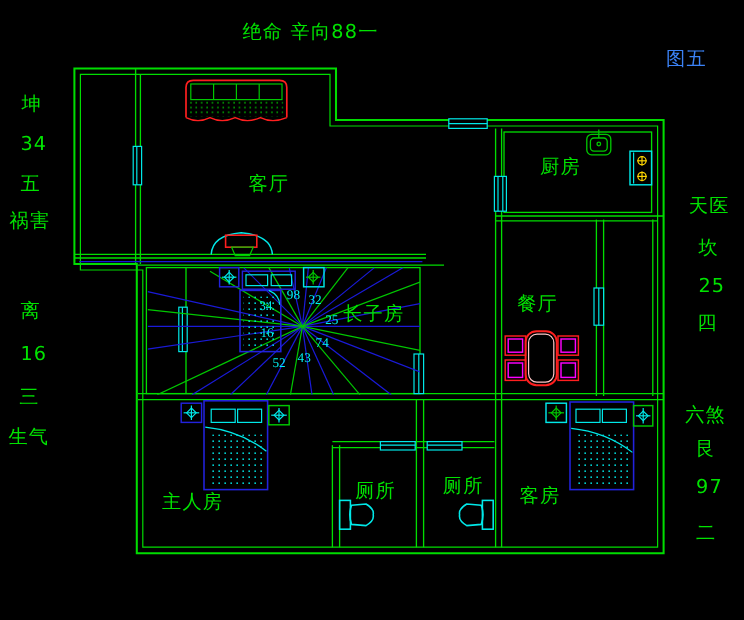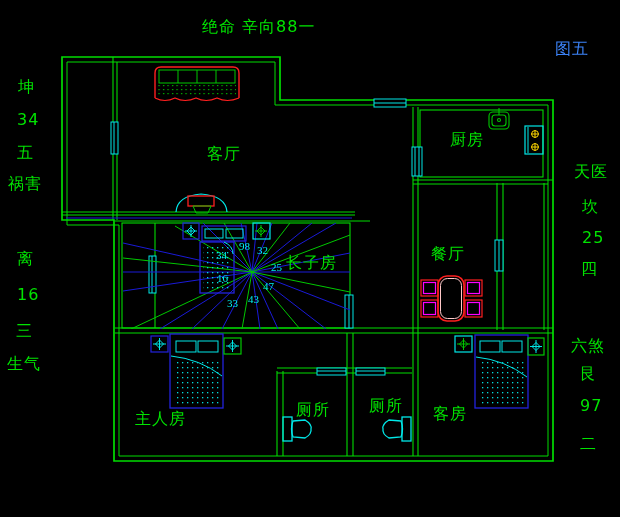--- a/index.html
+++ b/index.html
@@ -305,19 +305,19 @@
 <div class="t s13" style="left:431px;top:246px">餐厅</div>
 <div class="t s13" style="left:286px;top:255px">长子房</div>
 <div class="t s13" style="left:135px;top:411px">主人房</div>
 <div class="t s13" style="left:296px;top:402px">厕所</div>
 <div class="t s13" style="left:369px;top:398px">厕所</div>
 <div class="t s13" style="left:433px;top:406px">客房</div>
 
 <div class="cnum" style="left:239px;top:241px">98</div>
 <div class="cnum" style="left:257px;top:245px">32</div>
 <div class="cnum" style="left:271px;top:262px">25</div>
-<div class="cnum" style="left:263px;top:281px">47</div>
+<div class="cnum" style="left:263px;top:281px">74</div>
 <div class="cnum" style="left:248px;top:294px">43</div>
-<div class="cnum" style="left:227px;top:298px">33</div>
+<div class="cnum" style="left:227px;top:298px">52</div>
 <div class="cnum" style="left:217px;top:273px">16</div>
 <div class="cnum" style="left:216px;top:250px">34</div>
 
 </div>
 
 </body></html>

